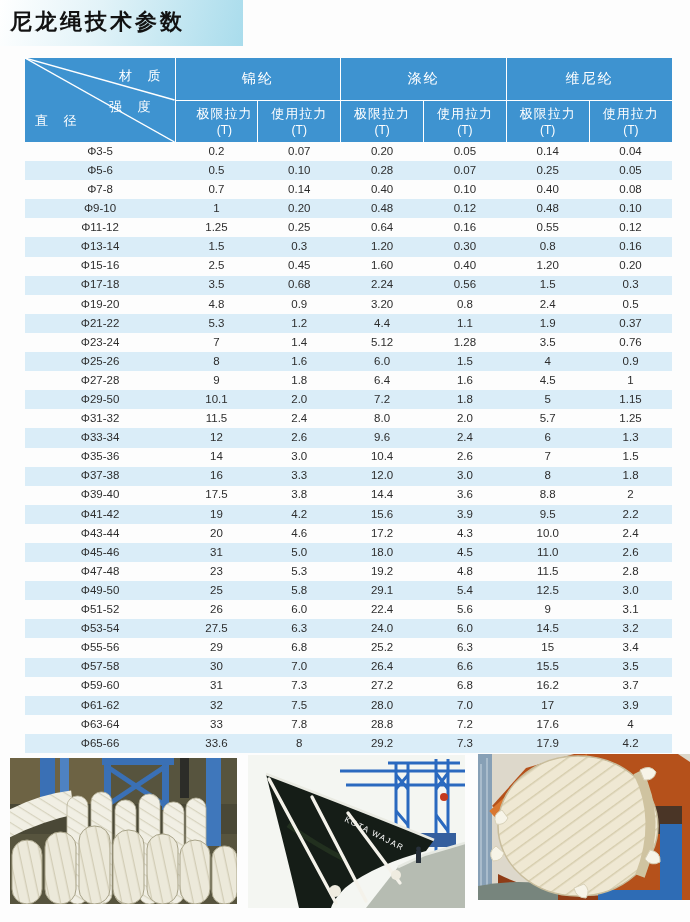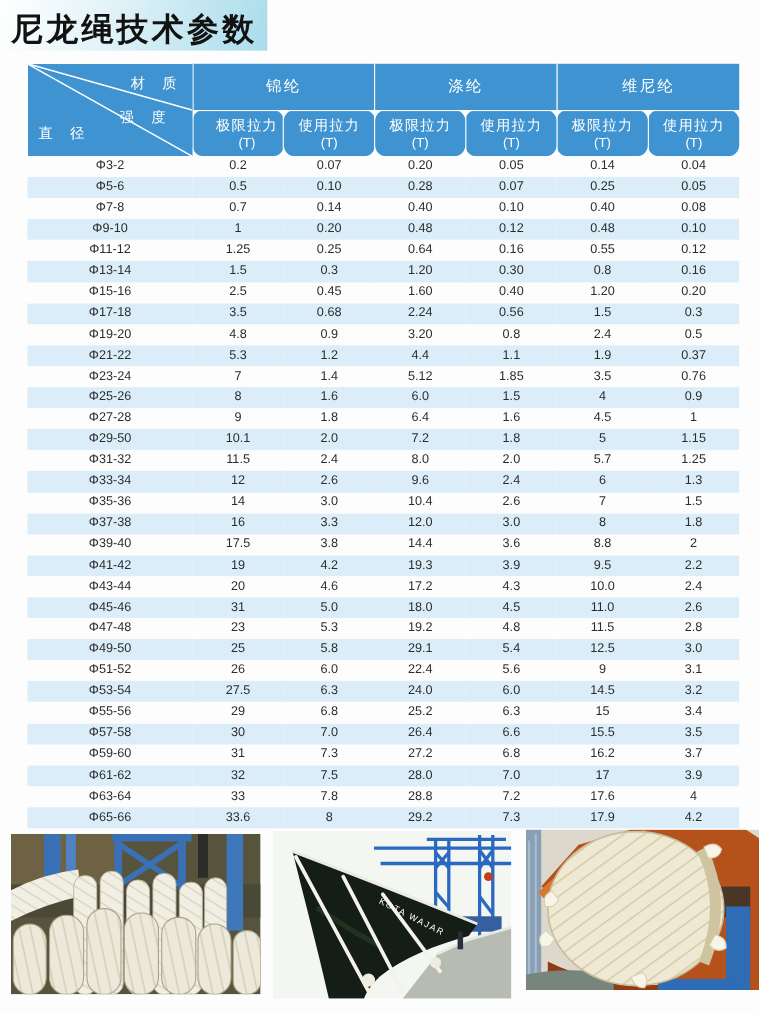--- a/index.html
+++ b/index.html
@@ -1,36 +1,36 @@
 <!DOCTYPE html>
 <html style="--header-blue: #3e93d0; --stripe-blue: #daedf8; --title-bar-to: #a9dcec;"><head>
 <meta charset="utf-8">
 <style>
   * { margin:0; padding:0; box-sizing:border-box; }
   html,body { width:690px; height:922px; background:#fdfdfd; font-family:"Liberation Sans",sans-serif; position:relative; overflow:hidden; }
 
   
   .title-bar { position:absolute; left:0; top:0; width:243px; height:46px;
     background:linear-gradient(105deg,#ffffff 0%,#e2f3f8 40%,var(--title-bar-to,#a9dcec) 100%); }
-  .page-title { position:absolute; left:10px; top:7px; font-size:29px; font-weight:bold;
+  .page-title { position:absolute; left:10px; top:7px; font-size:22px; font-weight:bold;
     color:#121212; letter-spacing:3px; white-space:nowrap; }
 
   
   table.spec { position:absolute; left:25px; top:58px; width:647px; border-collapse:collapse; table-layout:fixed; }
   table.spec col.c0 { width:150px; }
   table.spec col.cv { width:82.8px; }
   thead th { background:var(--header-blue,#3e93d0); color:#fff; font-weight:normal;
     border:1.5px solid #fff; text-align:center; vertical-align:middle; }
   thead tr.h1 th { height:42px; font-size:14px; letter-spacing:2px; }
   thead tr.h2 th { height:42px; font-size:13px; letter-spacing:1px; line-height:17px; padding-top:2px; }
   thead th .unit { font-size:12px; letter-spacing:0; }
   thead tr th:first-child { border-left:none;padding-left:16px; }
   thead tr th:last-child { border-right:none; }
   thead tr.h1 th { border-top:none; }
-  thead tr.h2 th { border-bottom:none;border-radius:10px; }
+  thead tr.h2 th { border-bottom:none; }
 
   th.corner { position:relative; padding:0; border-left:none; border-top:none; border-bottom:none; }
   th.corner svg.diag { position:absolute; left:0; top:0; width:100%; height:100%; display:block; }
   th.corner .clbl { position:absolute; font-size:13px; letter-spacing:6px; color:#fff; white-space:nowrap; }
   .lbl-material { right:8px; top:9px; }
   .lbl-strength { right:18px; top:40px; }
   .lbl-diameter { left:10px; top:54px; }
 
   tbody td { height:19.1px; text-align:center; font-size:11.5px; color:#2d2d2d;
     vertical-align:middle; line-height:1; }
@@ -97,21 +97,21 @@
           <div class="unit">(T)</div>
         </th>
       <th>
           <div>使用拉力</div>
           <div class="unit">(T)</div>
         </th>
     </tr>
   </thead>
   <tbody id="tbody">
       <tr>
-        <td>Φ3-2</td>
+        <td>Φ3-5</td>
         <td>0.2</td>
         <td>0.07</td>
         <td>0.20</td>
         <td>0.05</td>
         <td>0.14</td>
         <td>0.04</td>
       </tr>
       <tr>
         <td>Φ5-6</td>
         <td>0.5</td>
@@ -191,21 +191,21 @@
         <td>4.4</td>
         <td>1.1</td>
         <td>1.9</td>
         <td>0.37</td>
       </tr>
       <tr>
         <td>Φ23-24</td>
         <td>7</td>
         <td>1.4</td>
         <td>5.12</td>
-        <td>1.85</td>
+        <td>1.28</td>
         <td>3.5</td>
         <td>0.76</td>
       </tr>
       <tr>
         <td>Φ25-26</td>
         <td>8</td>
         <td>1.6</td>
         <td>6.0</td>
         <td>1.5</td>
         <td>4</td>
@@ -271,21 +271,21 @@
         <td>3.8</td>
         <td>14.4</td>
         <td>3.6</td>
         <td>8.8</td>
         <td>2</td>
       </tr>
       <tr>
         <td>Φ41-42</td>
         <td>19</td>
         <td>4.2</td>
-        <td>19.3</td>
+        <td>15.6</td>
         <td>3.9</td>
         <td>9.5</td>
         <td>2.2</td>
       </tr>
       <tr>
         <td>Φ43-44</td>
         <td>20</td>
         <td>4.6</td>
         <td>17.2</td>
         <td>4.3</td>

